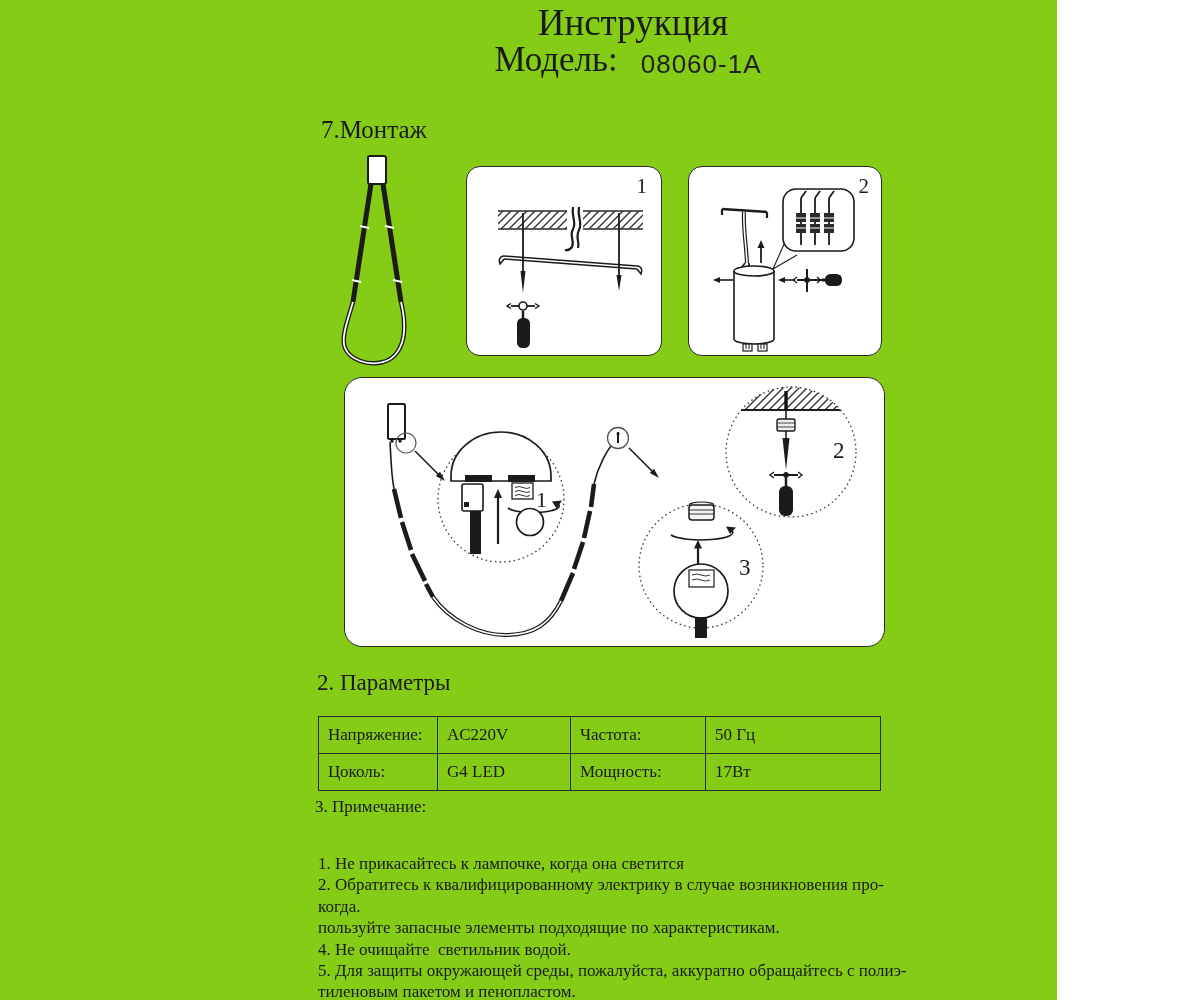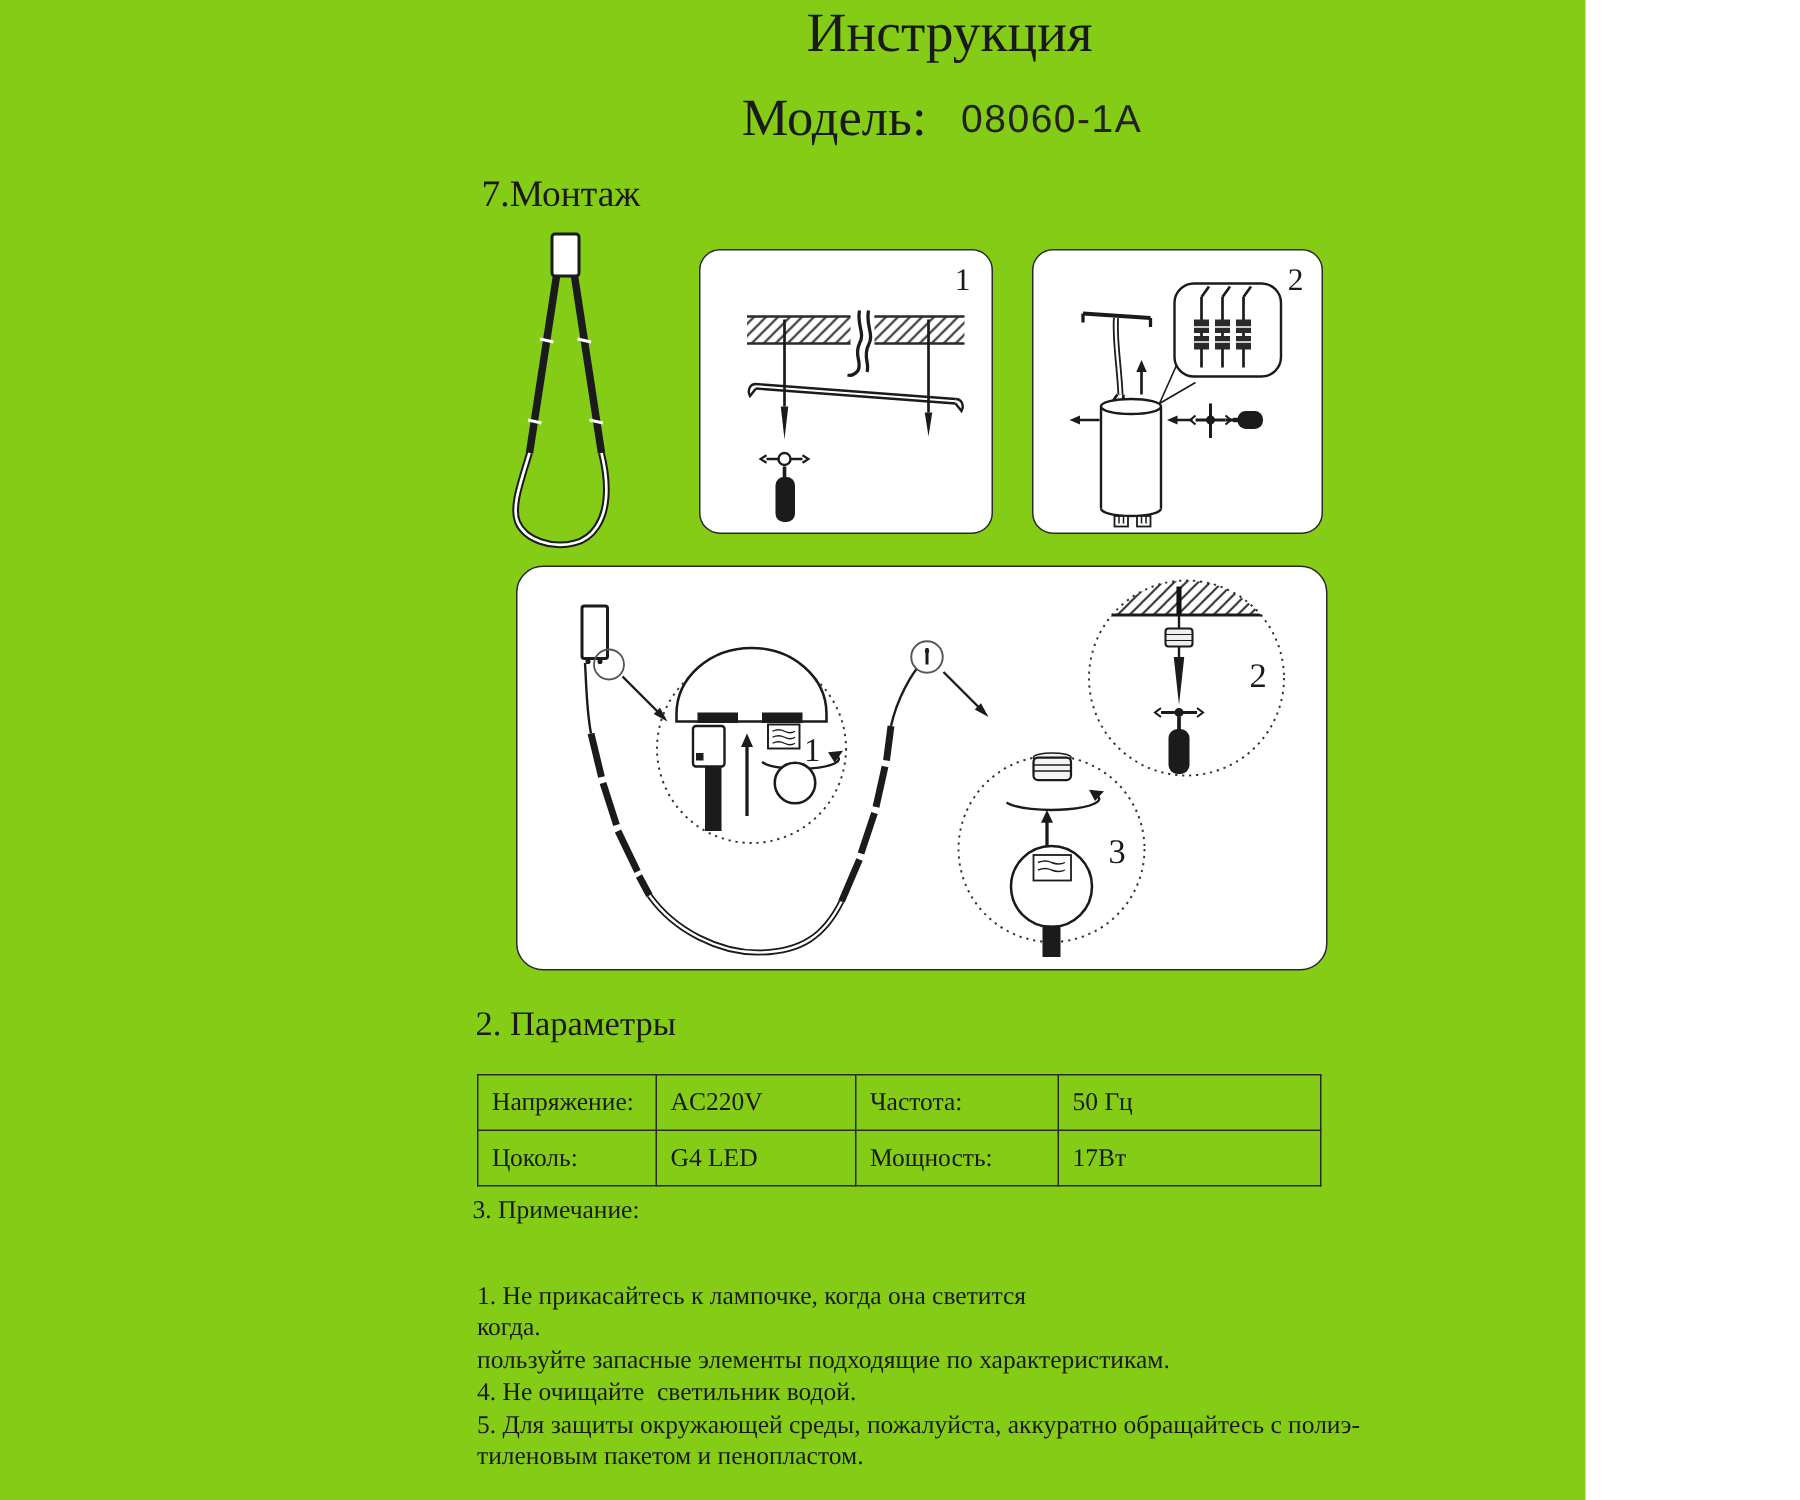--- a/index.html
+++ b/index.html
@@ -1,21 +1,21 @@
 <!DOCTYPE html>
 <html><head>
 <meta charset="utf-8">
 <style>
   html,body{margin:0;padding:0;background:#ffffff;}
   .page{position:relative;width:1057px;height:1000px;background:#84cc16;overflow:hidden;
         font-family:"Liberation Serif", serif;color:#1a1a1a;}
   .abs{position:absolute;}
   .title{left:633px;top:1px;transform:translateX(-50%);font-size:37px;white-space:nowrap;}
-  .model-row{left:628px;top:59px;transform:translateX(-50%);display:inline-flex;
-             align-items:center;gap:7px;white-space:nowrap;}
+  .model-row{left:628px;top:40px;transform:translateX(-50%);display:inline-flex;
+             align-items:flex-end;gap:7px;white-space:nowrap;}
   .model-label{font-size:35px;}
   .model-value{font-family:"Liberation Sans", sans-serif;font-size:26px;letter-spacing:1px;color:#222;margin-left:16px;}
   .h1{left:321px;top:116px;font-size:25px;}
   .h2{left:317px;top:670px;font-size:23px;}
   .h3{left:315px;top:797px;font-size:17px;}
   .panel{position:absolute;border:1.6px solid #2a2a2a;background:#fff;}
   .panel-num{position:absolute;font-size:21px;font-family:"Liberation Serif",serif;color:#1a1a1a;}
   #panel1{left:466px;top:166px;width:194px;height:188px;border-radius:14px;}
   #panel2{left:688px;top:166px;width:192px;height:188px;border-radius:14px;}
   #bigpanel{left:344px;top:377px;width:539px;height:268px;border-radius:18px;}
@@ -306,20 +306,21 @@
       <td>Мощность:</td>
       <td>17Вт</td>
     </tr>
   </tbody>
     </table>
 
   <div class="abs h3">3. Примечание:</div>
 
   <div class="notes">
     <div>1. Не прикасайтесь к лампочке, когда она светится</div>
+    <div>2. Обратитесь к квалифицированному электрику в случае возникновения про-</div>
     <div>когда.</div>
     <div>пользуйте запасные элементы подходящие по характеристикам.</div>
     <div>4. Не очищайте  светильник водой.</div>
     <div>5. Для защиты окружающей среды, пожалуйста, аккуратно обращайтесь с полиэ-</div>
     <div>тиленовым пакетом и пенопластом.</div>
   </div>
 
 </div>
 
 </body></html>

